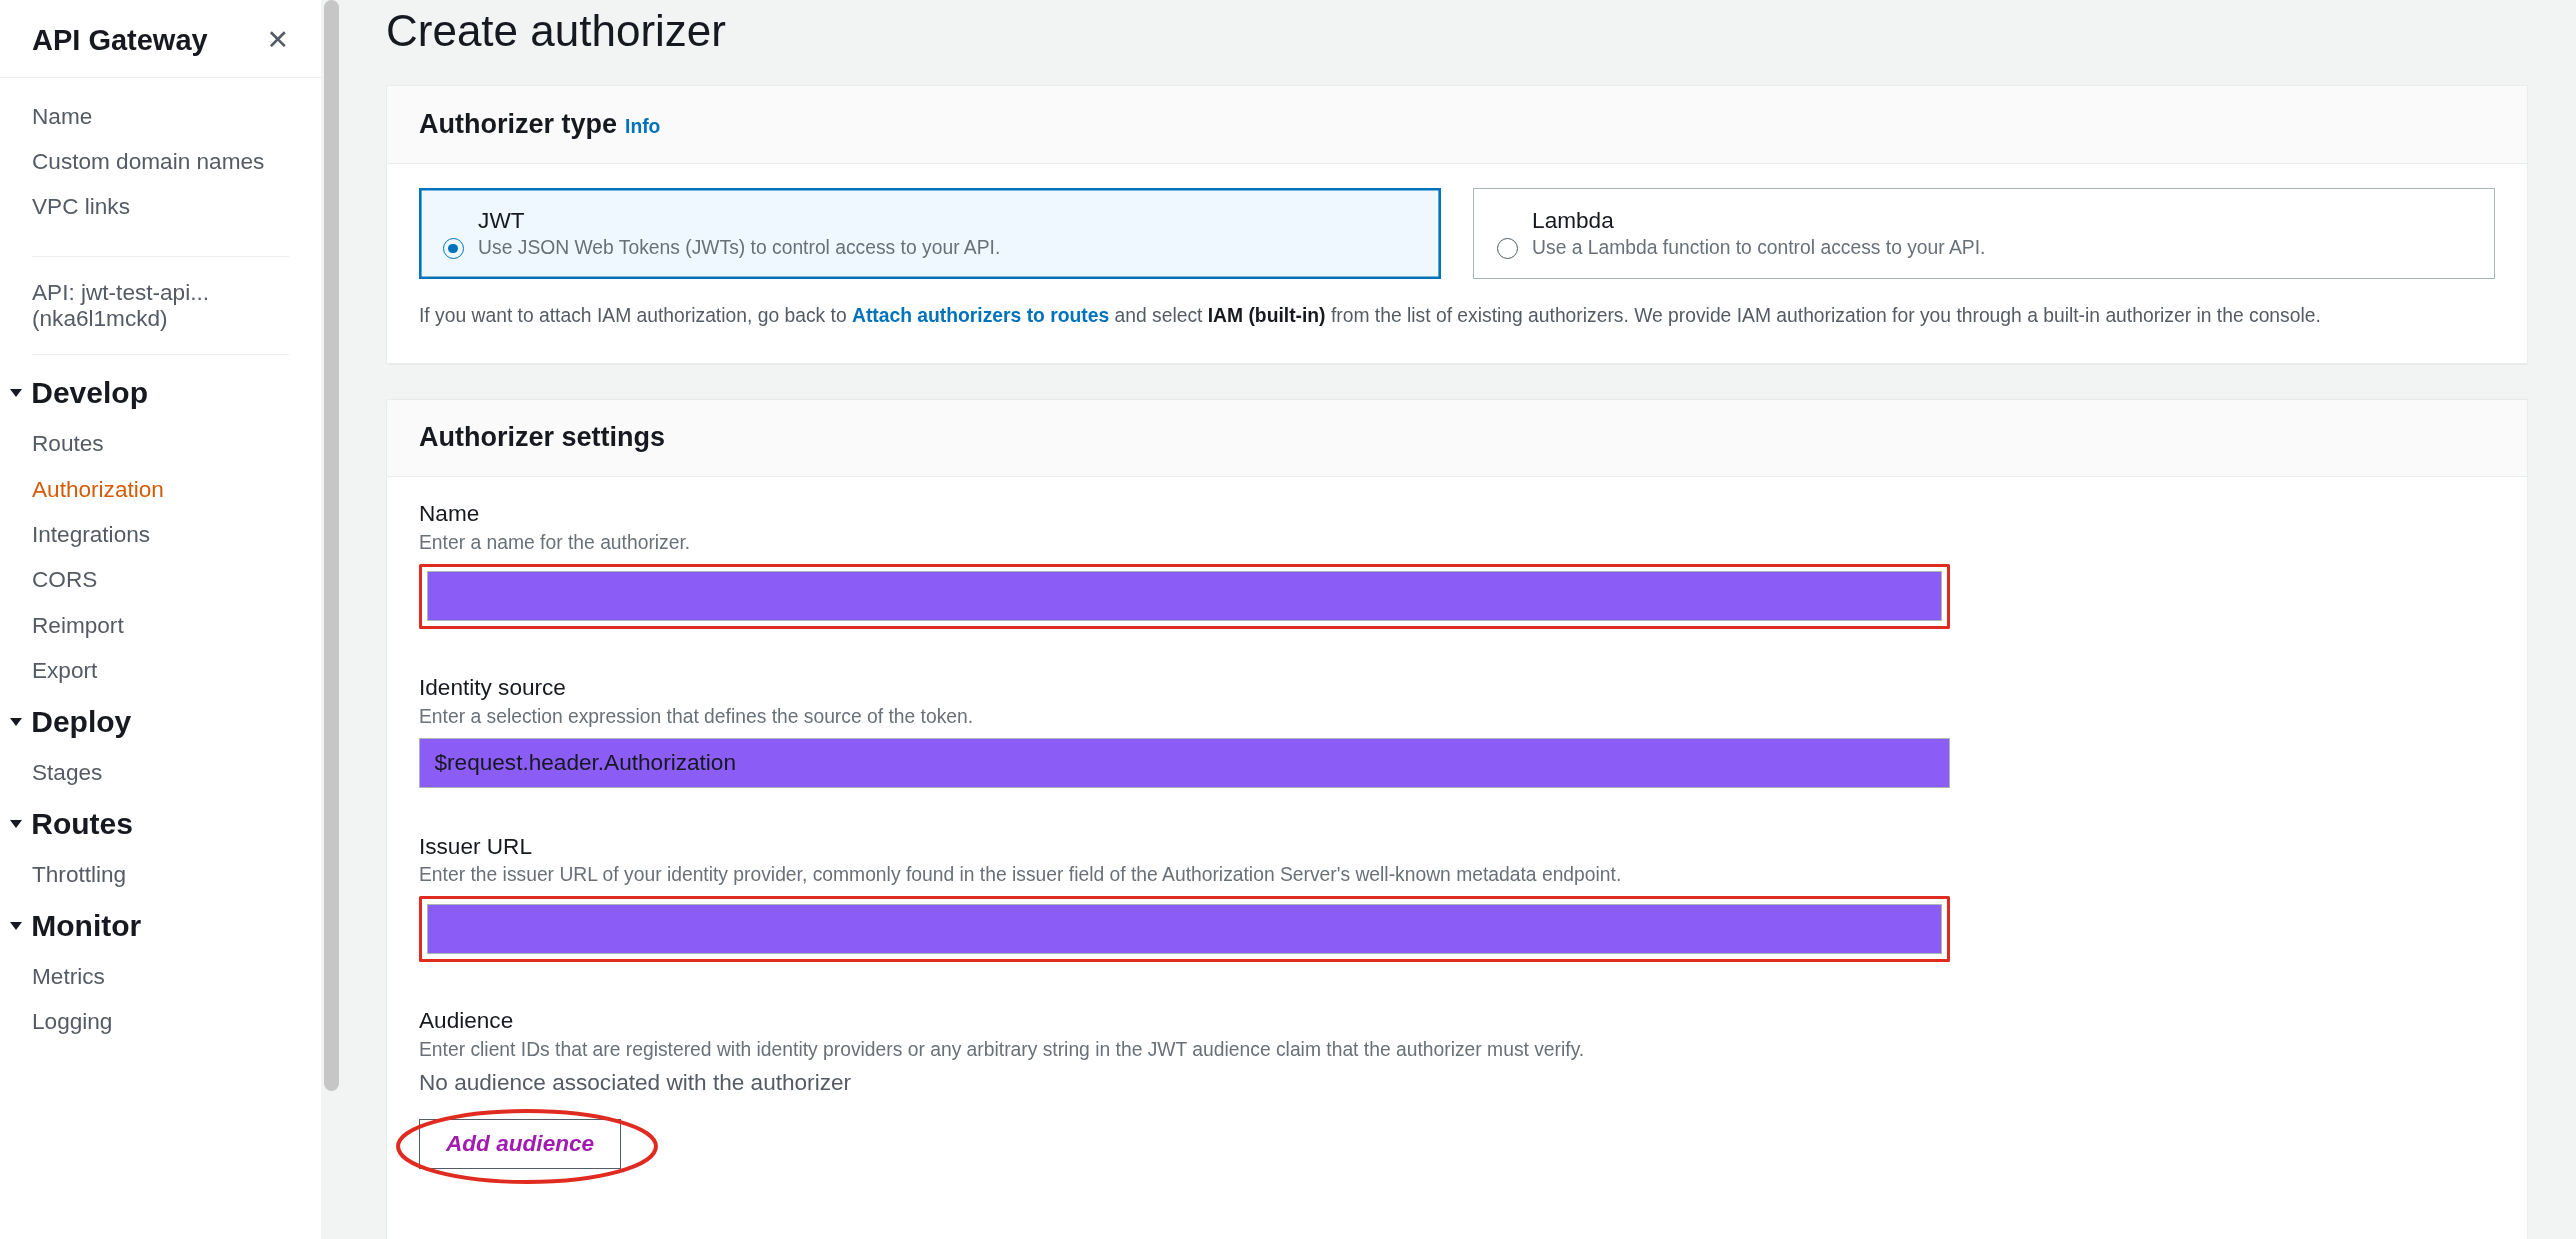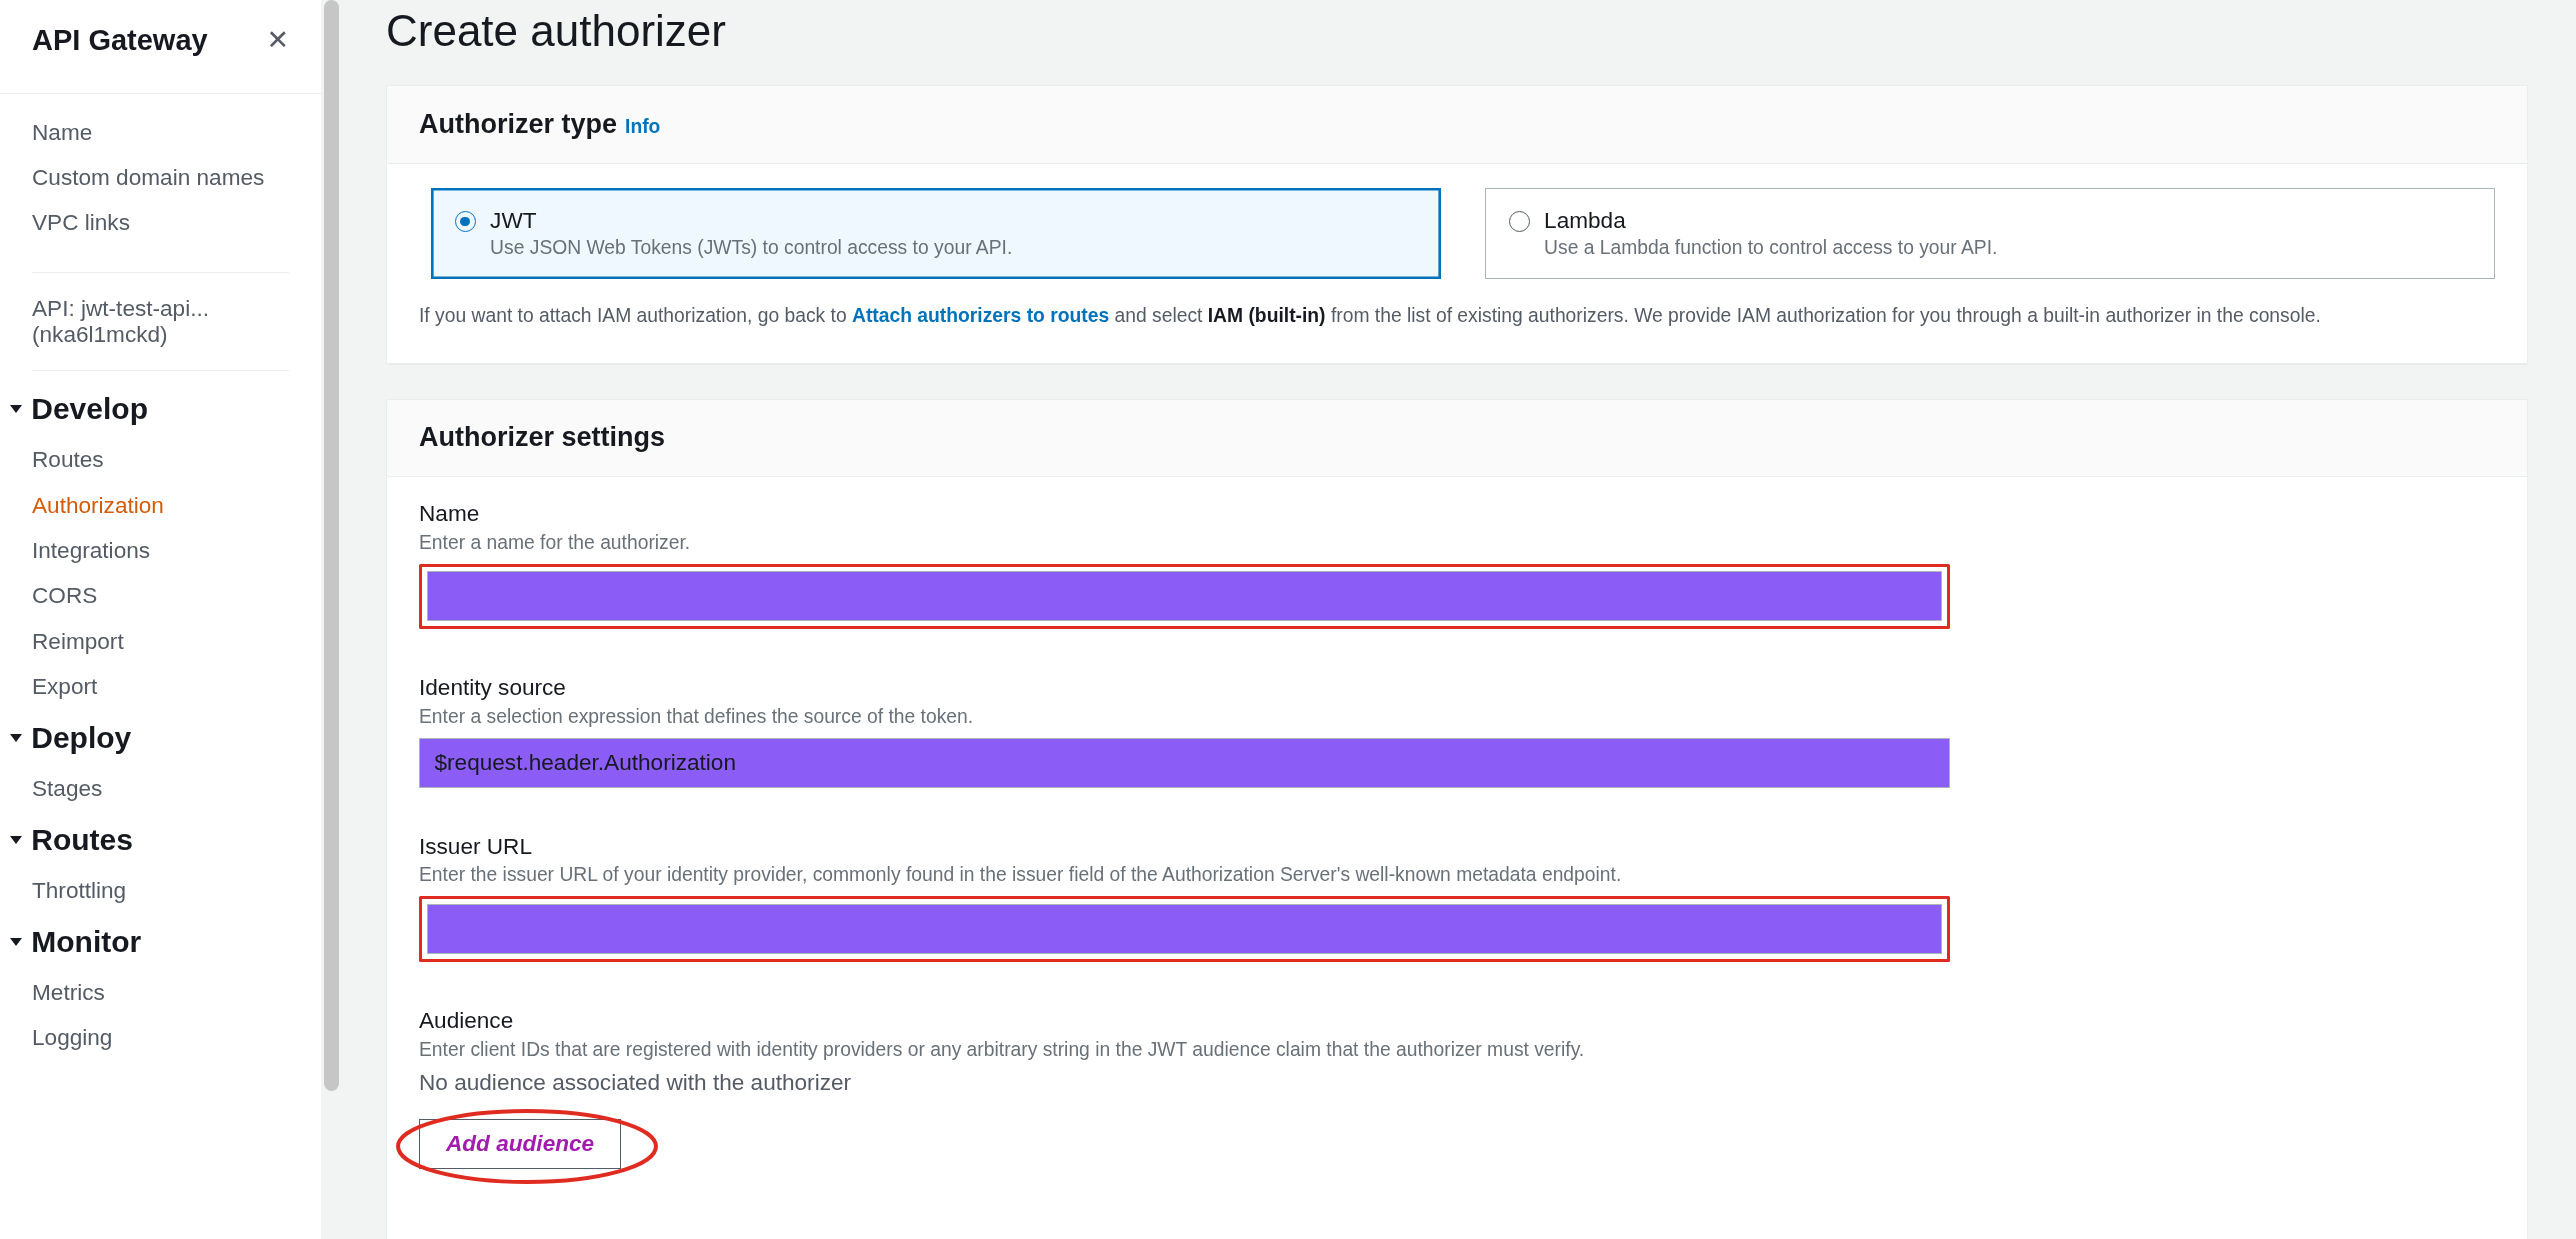--- a/index.html
+++ b/index.html
@@ -19,21 +19,21 @@
   background: #fff;
   border-right: 0.8px solid #eaeded;
   padding: 24px 0 24px 0;
   position: relative;
   flex-shrink: 0;
 }
 .sidebar-header {
   display: flex;
   align-items: center;
   justify-content: space-between;
-  padding: 0 32px 36px 32px;
+  padding: 0 32px 20px 32px;
   border-bottom: 0.8px solid #eaeded;
 }
 .sidebar-title {
   font-size: 29px;
   font-weight: 700;
   color: #16191f;
 }
 .close-icon {
   font-size: 27px;
   color: #545b64;
@@ -133,24 +133,23 @@
 .info-link { color:#0073bb; font-size:19.3px; font-weight:700;}
 .panel-body { padding: 24px 32px 32px 32px; }
 
 .radio-row { display: flex; gap: 32px; }
 .radio-card {
   flex:1;
   border: 0.8px solid #aab7b8;
   padding: 19.3px 22.6px;
   display:flex;
   gap:14.5px;
-  align-items:flex-start;
+  align-items:flex-end;
   cursor:pointer;
   background:#fff;
-  margin-left:12px;
 }
 .radio-card.selected {
   border-color:#0073bb;
   background:#f0f8ff;
   box-shadow: inset 0 0 0 1.6px #0073bb;
 }
 .radio-outer {
   width:21px;height:21px;border-radius:50%;
   border:1.6px solid #545b64;
   margin-top:3.2px;

